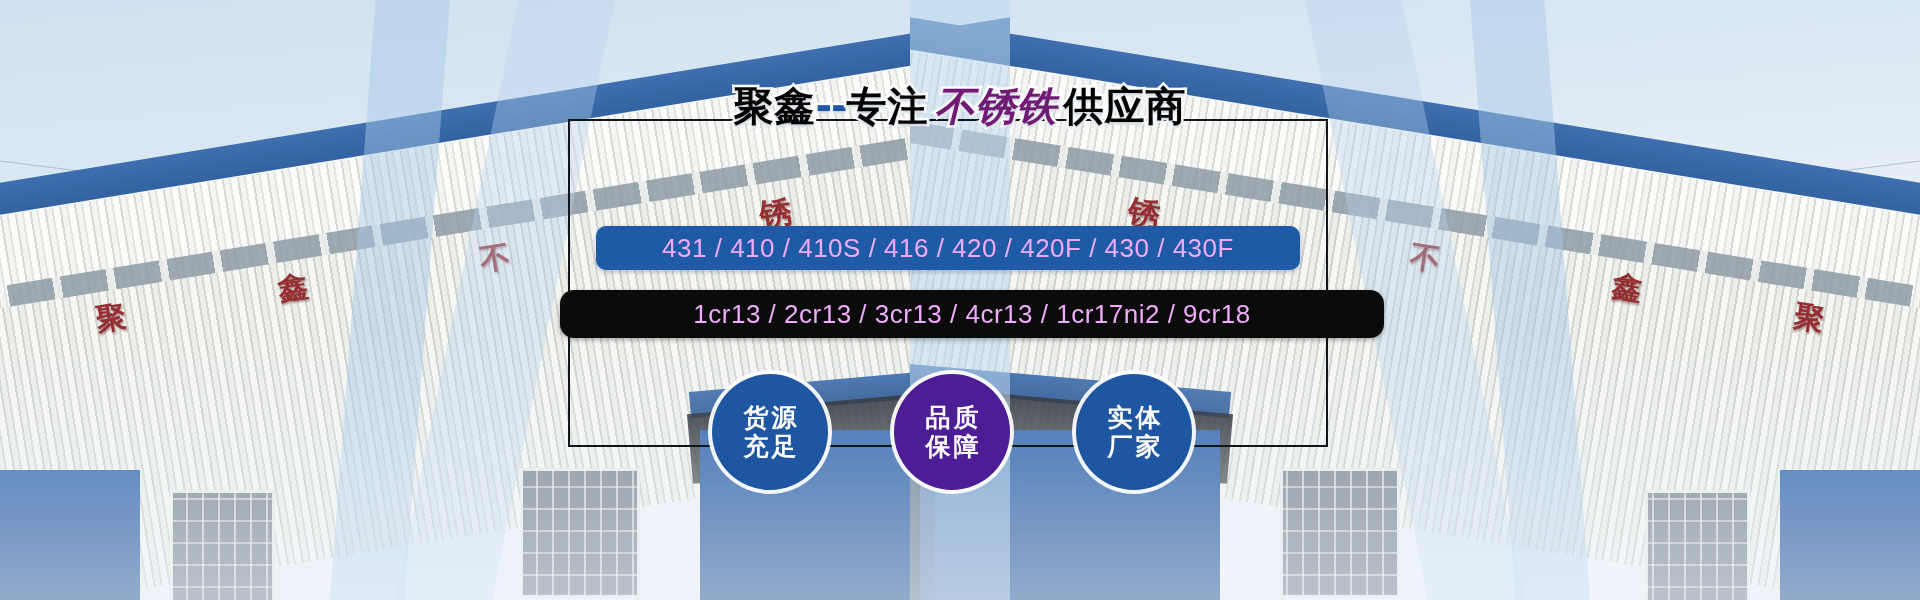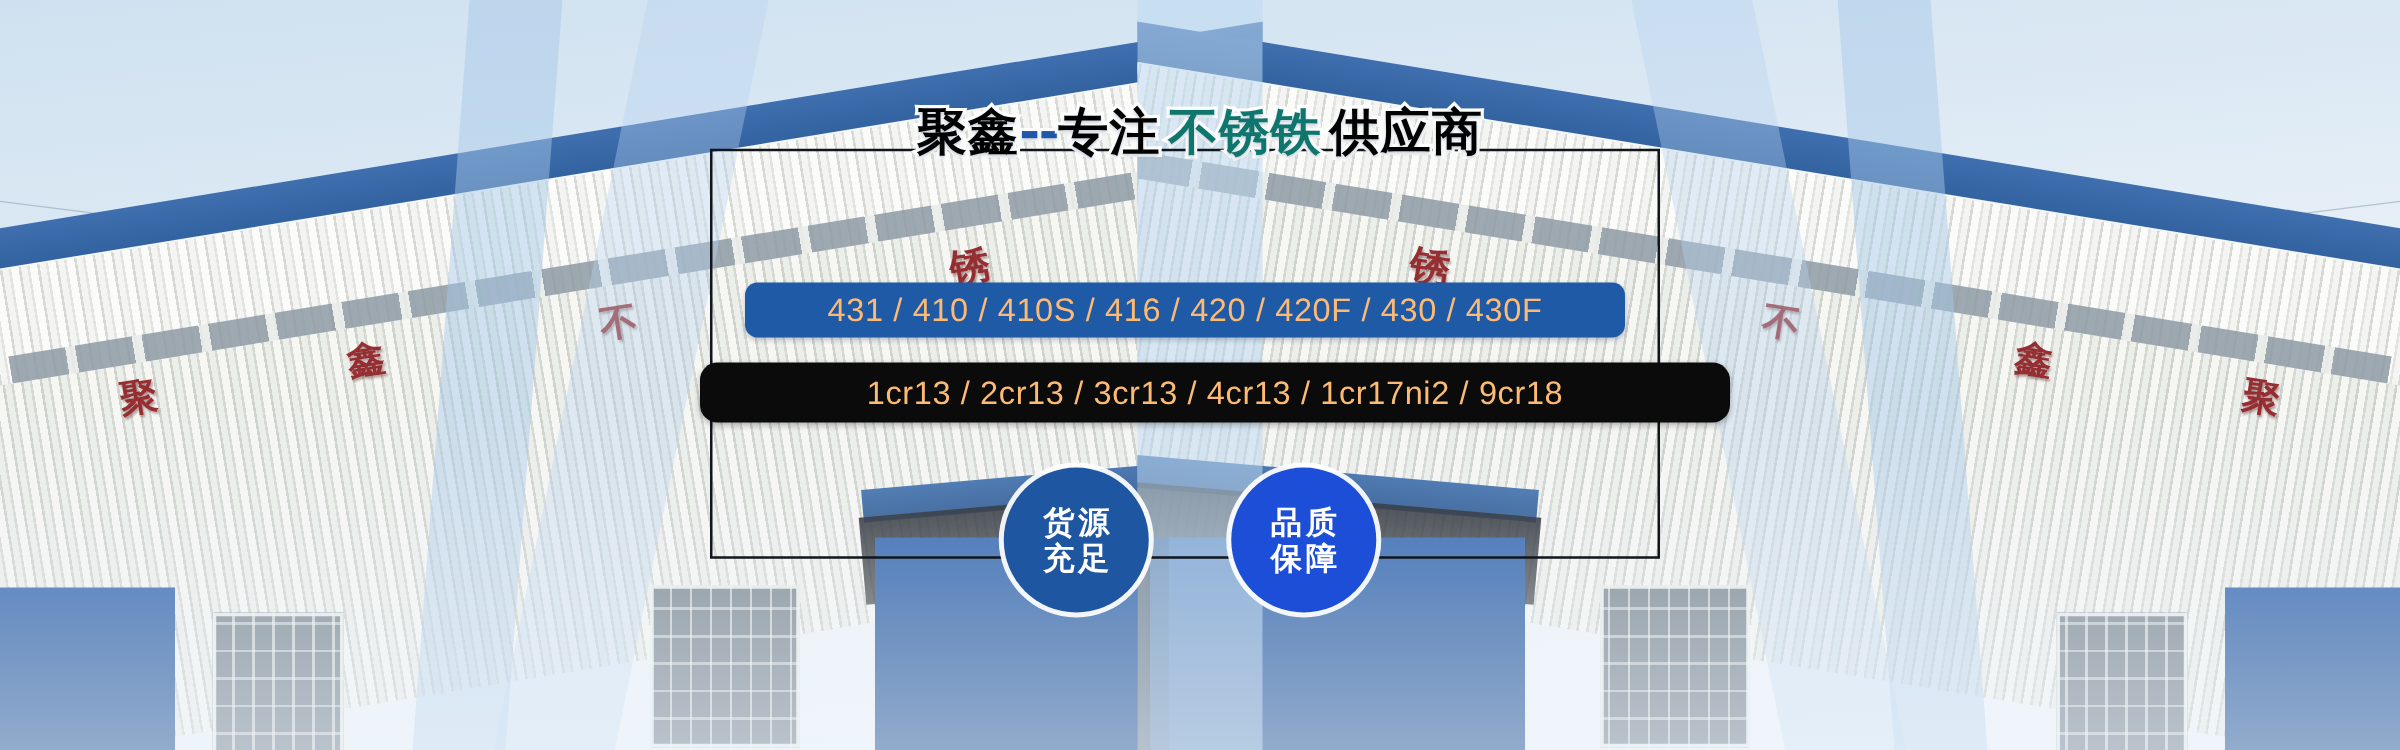--- a/index.html
+++ b/index.html
@@ -179,27 +179,27 @@
     white-space:nowrap;
     z-index:6;
   }
   .headline span{
     display:inline-block;
     -webkit-text-stroke:5px #ffffff;
     paint-order:stroke fill;
     text-shadow:0 2px 3px rgba(120,140,160,.45);
   }
   .hl-blue{color:#000000;}
-  .hl-green{color:#0f766e;padding:0 6px;}
+  .hl-green{color:#701a75;font-style:italic;padding:0 6px;}
   .hl-dash{color:#1e58a6;letter-spacing:-1px;}
 
   .pill{
     position:absolute;
     display:flex;align-items:center;justify-content:center;
-    color:#fdba74;
+    color:#f0abfc;
     font-size:26px;
     letter-spacing:.5px;
     white-space:nowrap;
     z-index:5;
   }
   .pill-blue{
     left:596px;top:226px;width:704px;height:44px;
     background:#1f5aa6;border-radius:10px;
     box-shadow:0 2px 4px rgba(20,40,70,.25);
   }
@@ -221,21 +221,21 @@
     color:#ffffff;
     font-family:"DejaVu Sans","Liberation Sans",sans-serif;
     font-weight:bold;
     font-size:25px;
     line-height:1.18;
     letter-spacing:3px;
     text-indent:3px;
     box-shadow:0 0 0 4px rgba(255,255,255,.92);
   }
   .circle.blue{background:#1f56a2;}
-  .circle.green{background:#1d4ed8;justify-content:center;}
+  .circle.green{background:#4c1d95;justify-content:center;}
   .circle .ln{display:block;}
 </style>
 </head>
 <body>
 
 <div class="banner">
 
   <div class="photo">
     <div class="sky"></div>
 
@@ -324,16 +324,20 @@
 
     <div class="circles">
       <div class="circle blue">
         <span class="ln">货源</span>
         <span class="ln">充足</span>
       </div>
       <div class="circle green">
         <span class="ln">品质</span>
         <span class="ln">保障</span>
       </div>
+      <div class="circle blue">
+        <span class="ln">实体</span>
+        <span class="ln">厂家</span>
+      </div>
     </div>
 
   </div>
 </div>
 
 </body></html>

